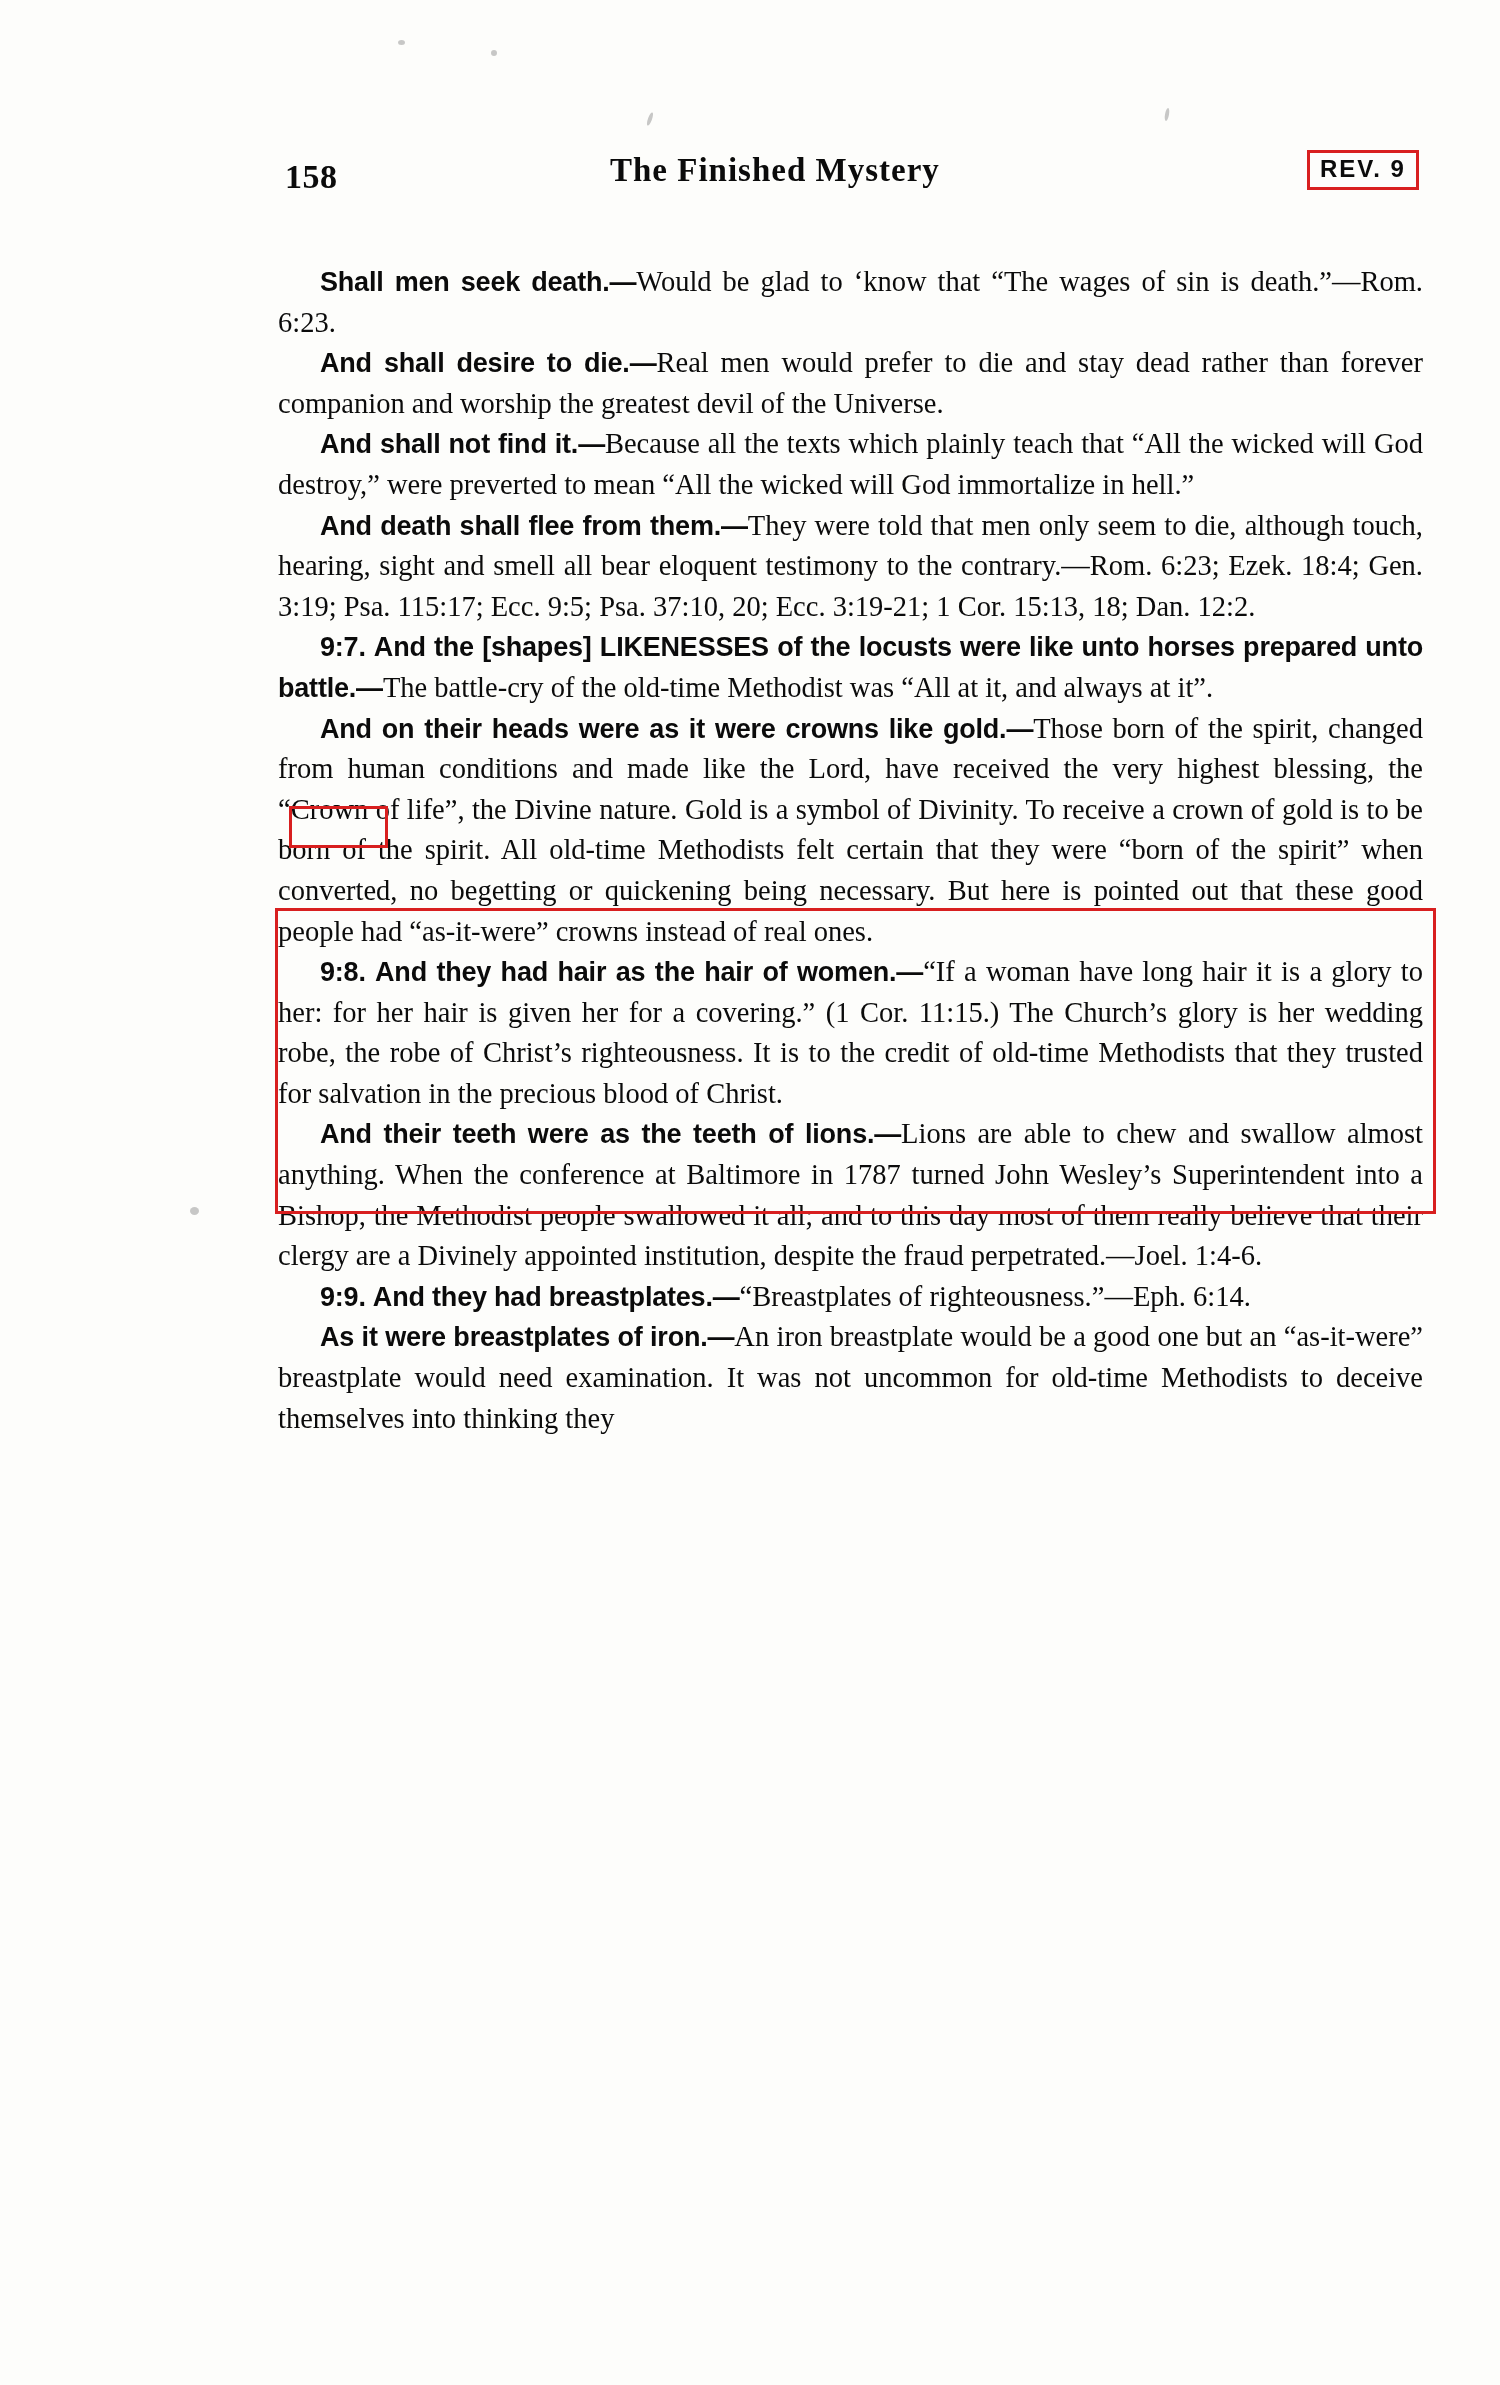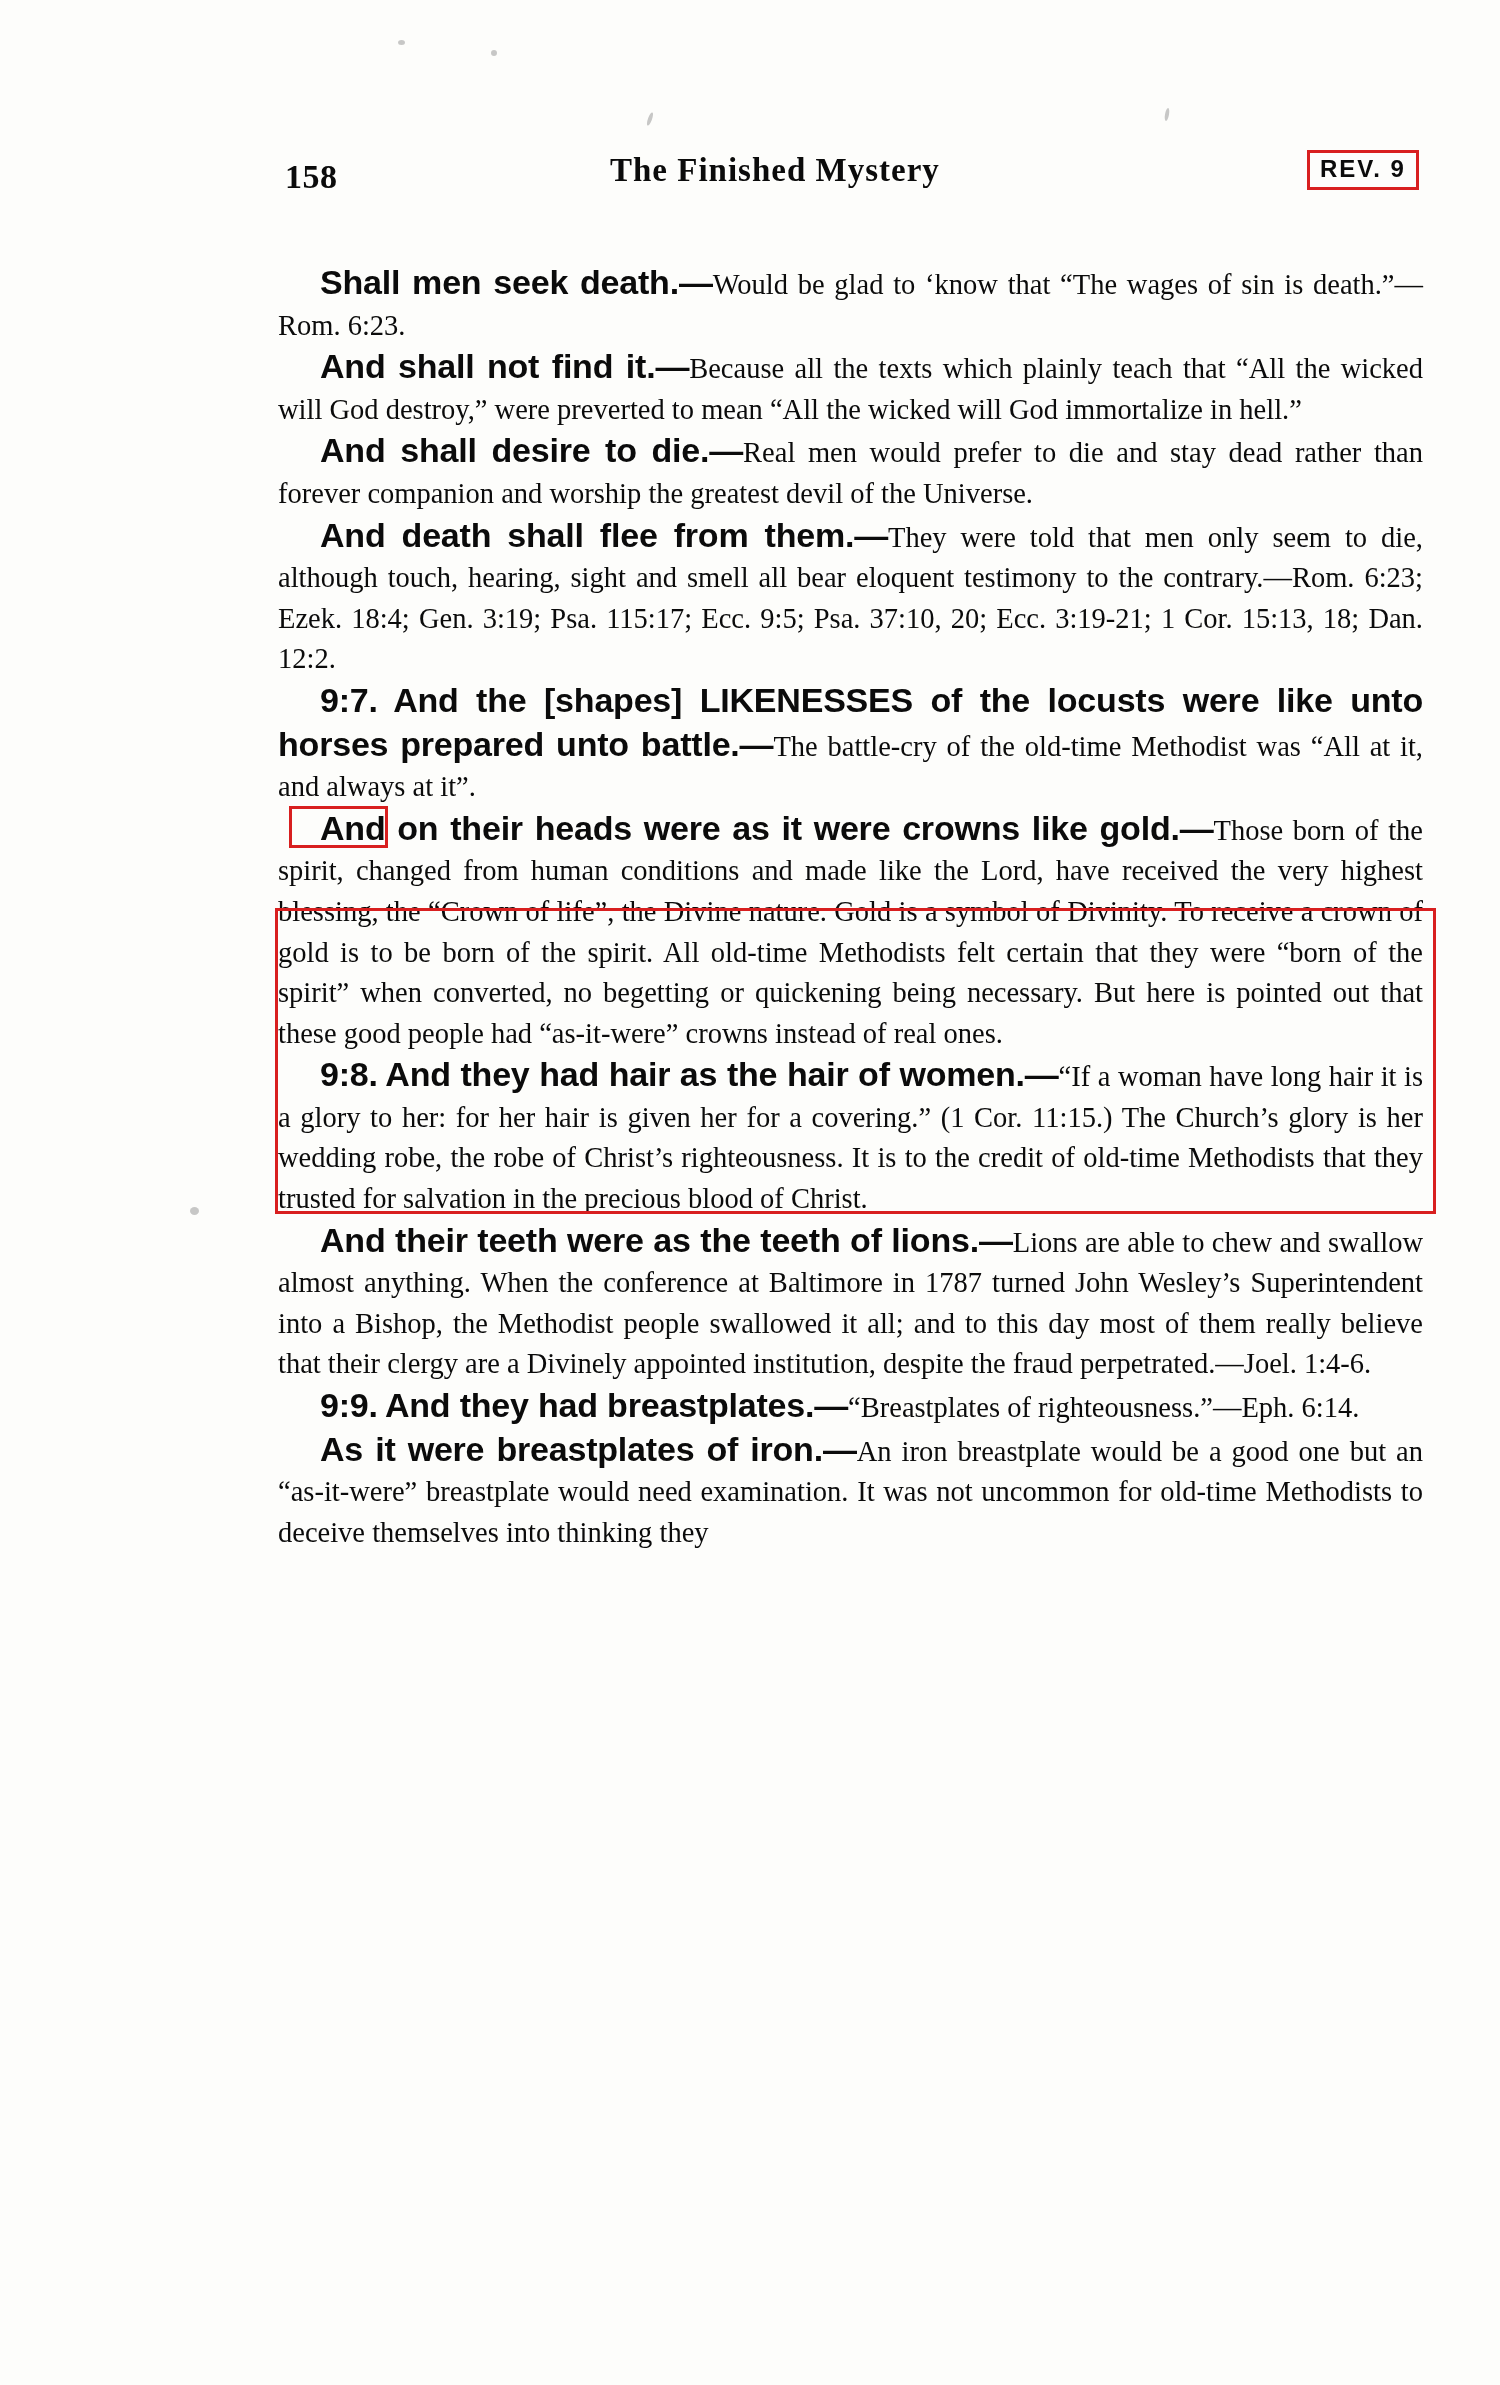--- a/index.html
+++ b/index.html
@@ -76,21 +76,21 @@
   }
   .para {
     margin: 0;
     text-indent: 42px;
   }
 
   
   .lemma {
     font-family: "Liberation Sans", sans-serif;
     font-weight: bold;
-    font-size: 34px;
+    font-size: 27px;
     letter-spacing: -0.2px;
   }
 
   
   .redbox {
     position: absolute;
     border: 3px solid #d81f1f;
     pointer-events: none;
   }
   #box-verse97 {
@@ -131,25 +131,25 @@
     <div class="chapter-tag">REV. 9</div>
   </div>
 
   <div class="column">
 
     <p class="para">
       <span class="lemma">Shall men seek death.—</span><span>Would be glad to ‘know that “The wages of sin is death.”—Rom. 6:23.</span>
     </p>
 
     <p class="para">
-      <span class="lemma">And shall not find it.—</span><span>Because all the texts which plainly teach that “All the wicked will God destroy,” were preverted to mean “All the wicked will God immortalize in hell.”</span>
+      <span class="lemma">And shall desire to die.—</span><span>Real men would prefer to die and stay dead rather than forever companion and worship the greatest devil of the Universe.</span>
     </p>
 
     <p class="para">
-      <span class="lemma">And shall desire to die.—</span><span>Real men would prefer to die and stay dead rather than forever companion and worship the greatest devil of the Universe.</span>
+      <span class="lemma">And shall not find it.—</span><span>Because all the texts which plainly teach that “All the wicked will God destroy,” were preverted to mean “All the wicked will God immortalize in hell.”</span>
     </p>
 
     <p class="para">
       <span class="lemma">And death shall flee from them.—</span><span>They were told that men only seem to die, although touch, hearing, sight and smell all bear eloquent testimony to the contrary.—Rom. 6:23; Ezek. 18:4; Gen. 3:19; Psa. 115:17; Ecc. 9:5; Psa. 37:10, 20; Ecc. 3:19-21; 1 Cor. 15:13, 18; Dan. 12:2.</span>
     </p>
 
     <p class="para">
       <span class="lemma">9:7.</span>
       <span class="lemma">And the [shapes] LIKENESSES of the locusts were like unto horses prepared unto battle.—</span><span>The battle-cry of the old-time Methodist was “All at it, and always at it”.</span>
     </p>

